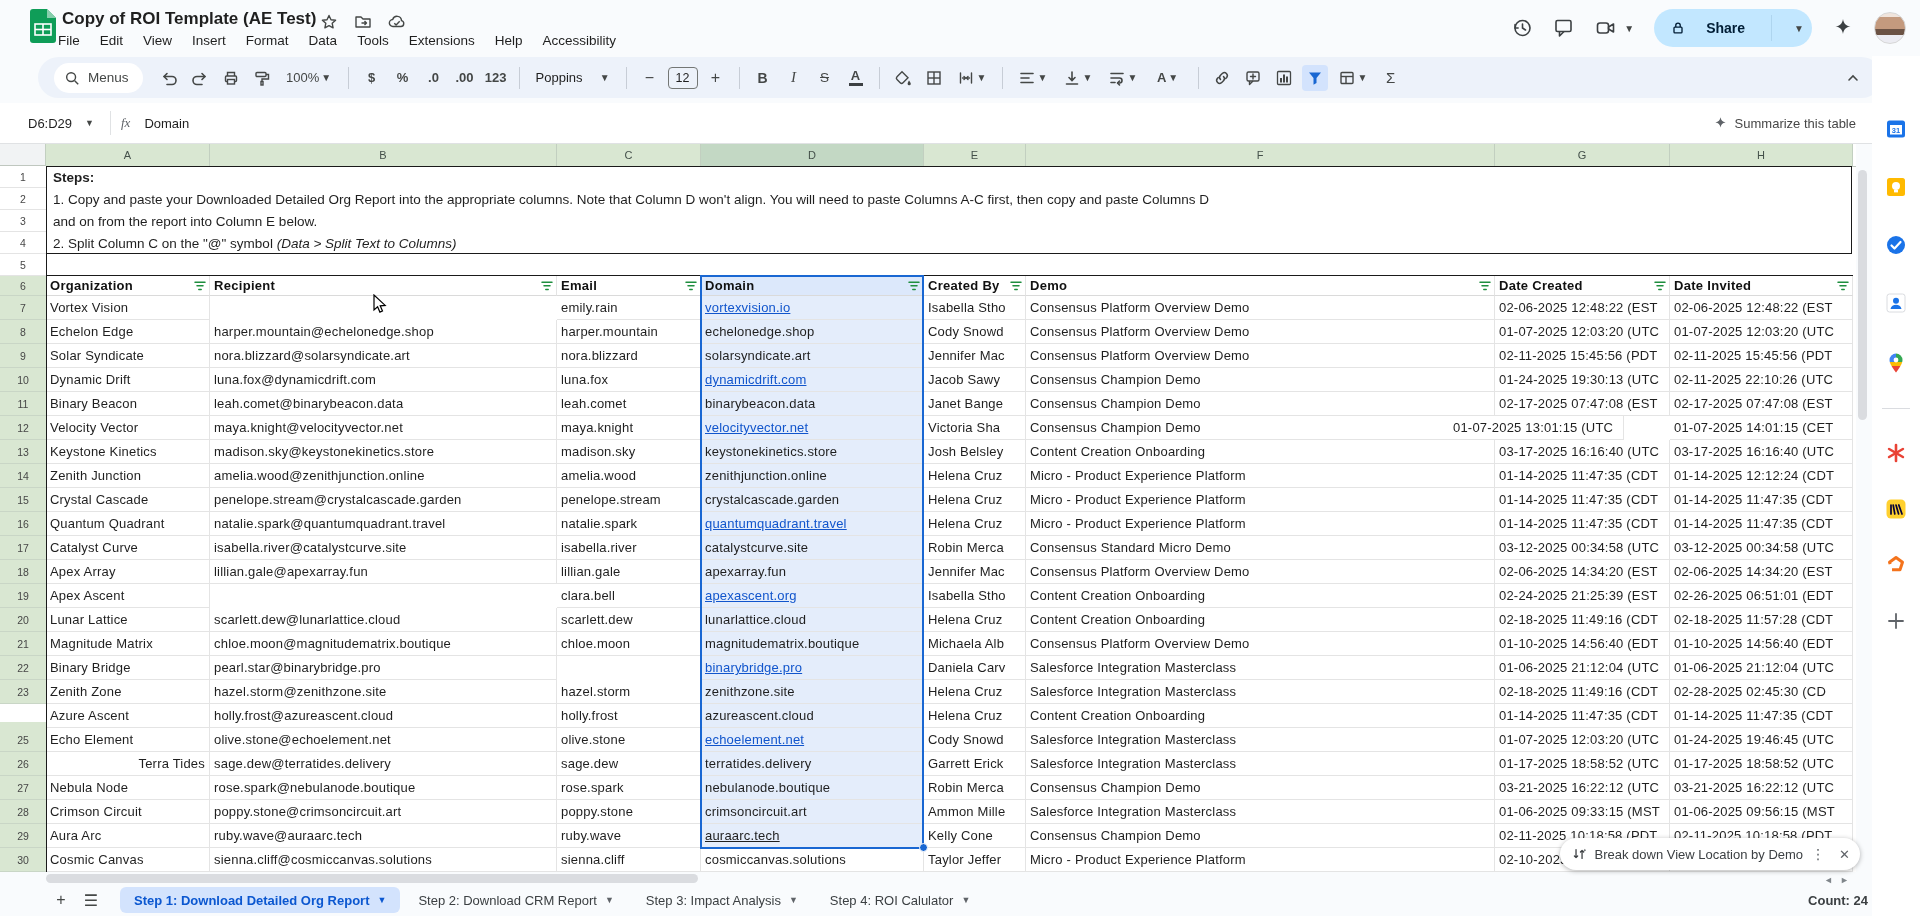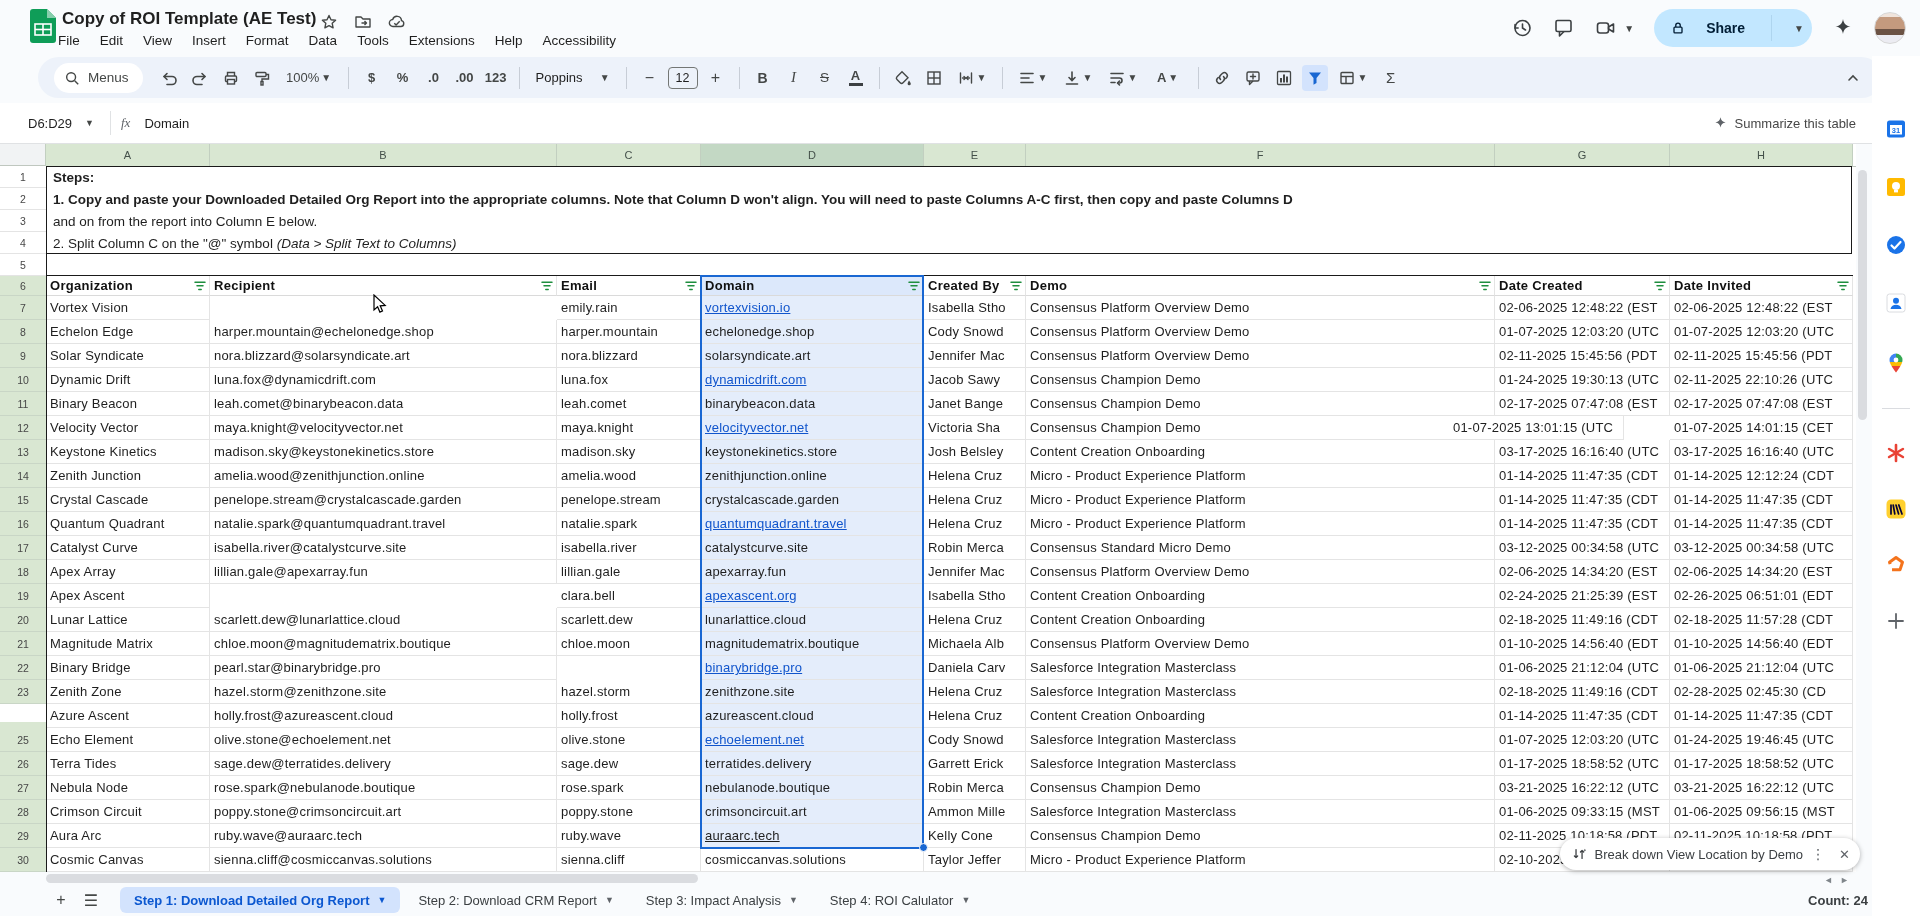--- a/index.html
+++ b/index.html
@@ -380,21 +380,21 @@
     <div class="gut green" style="left: 0px; top: 536px; width: 46px; height: 24px;">23</div>
     <div class="gut green" style="left: 0px; top: 560px; width: 46px; height: 24px; margin-top: 18px;">24</div>
     <div class="gut green" style="left: 0px; top: 584px; width: 46px; height: 24px;">25</div>
     <div class="gut green" style="left: 0px; top: 608px; width: 46px; height: 24px;">26</div>
     <div class="gut green" style="left: 0px; top: 632px; width: 46px; height: 24px;">27</div>
     <div class="gut green" style="left: 0px; top: 656px; width: 46px; height: 24px;">28</div>
     <div class="gut green" style="left: 0px; top: 680px; width: 46px; height: 24px;">29</div>
     <div class="gut green" style="left: 0px; top: 704px; width: 46px; height: 24px;">30</div>
     <div id="steps-box">
       <div class="steps-line" style="top: 0px;"><b>Steps:</b></div>
-      <div class="steps-line" style="top: 22px; font-weight: bold;">1. Copy and paste your Downloaded Detailed Org Report into the appropriate columns. Note that Column D won't align. You will need to paste Columns A-C first, then copy and paste Columns D</div>
+      <div class="steps-line" style="top: 22px;">1. Copy and paste your Downloaded Detailed Org Report into the appropriate columns. Note that Column D won't align. You will need to paste Columns A-C first, then copy and paste Columns D</div>
       <div class="steps-line" style="top: 44px;">and on from the report into Column E below.</div>
       <div class="steps-line" style="top: 66px;">2. Split Column C on the "@" symbol <span class="it">(Data &gt; Split Text to Columns)</span></div>
     </div>
     <div class="th" style="left: 46px; top: 132px; width: 164px; height: 20px;">
       <span class="lbl">Organization</span>
       <svg viewBox="0 0 14 14">
         <path d="M2 3.2h10M4 6.8h6M5.8 10.4h2.4" stroke="#1e8e3e" stroke-width="1.5" stroke-linecap="round" fill="none"></path>
       </svg>
     </div>
     <div class="th" style="left: 210px; top: 132px; width: 347px; height: 20px;">
@@ -583,21 +583,21 @@
     <div class="cell" style="left: 1495px; top: 560px; width: 175px; height: 24px;">01-14-2025 11:47:35 (CDT</div>
     <div class="cell" style="left: 1670px; top: 560px; width: 183px; height: 24px;">01-14-2025 11:47:35 (CDT</div>
     <div class="cell" style="left: 46px; top: 584px; width: 164px; height: 24px;">Echo Element</div>
     <div class="cell" style="left: 210px; top: 584px; width: 347px; height: 24px;">olive.stone@echoelement.net</div>
     <div class="cell" style="left: 557px; top: 584px; width: 144px; height: 24px;">olive.stone</div>
     <div class="cell dsel" style="left: 701px; top: 584px; width: 223px; height: 24px;"><span class="dlink">echoelement.net</span></div>
     <div class="cell" style="left: 924px; top: 584px; width: 102px; height: 24px;">Cody Snowd</div>
     <div class="cell" style="left: 1026px; top: 584px; width: 469px; height: 24px;">Salesforce Integration Masterclass</div>
     <div class="cell" style="left: 1495px; top: 584px; width: 175px; height: 24px;">01-07-2025 12:03:20 (UTC</div>
     <div class="cell" style="left: 1670px; top: 584px; width: 183px; height: 24px;">01-24-2025 19:46:45 (UTC</div>
-    <div class="cell" style="left: 46px; top: 608px; width: 164px; height: 24px;">Terra Tides</div>
+    <div class="cell" style="left: 46px; top: 608px; width: 164px; height: 24px; text-align: right;">Terra Tides</div>
     <div class="cell" style="left: 210px; top: 608px; width: 347px; height: 24px;">sage.dew@terratides.delivery</div>
     <div class="cell" style="left: 557px; top: 608px; width: 144px; height: 24px;">sage.dew</div>
     <div class="cell dsel" style="left: 701px; top: 608px; width: 223px; height: 24px;">terratides.delivery</div>
     <div class="cell" style="left: 924px; top: 608px; width: 102px; height: 24px;">Garrett Erick</div>
     <div class="cell" style="left: 1026px; top: 608px; width: 469px; height: 24px;">Salesforce Integration Masterclass</div>
     <div class="cell" style="left: 1495px; top: 608px; width: 175px; height: 24px;">01-17-2025 18:58:52 (UTC</div>
     <div class="cell" style="left: 1670px; top: 608px; width: 183px; height: 24px;">01-17-2025 18:58:52 (UTC</div>
     <div class="cell" style="left: 46px; top: 632px; width: 164px; height: 24px;">Nebula Node</div>
     <div class="cell" style="left: 210px; top: 632px; width: 347px; height: 24px;">rose.spark@nebulanode.boutique</div>
     <div class="cell" style="left: 557px; top: 632px; width: 144px; height: 24px;">rose.spark</div>

